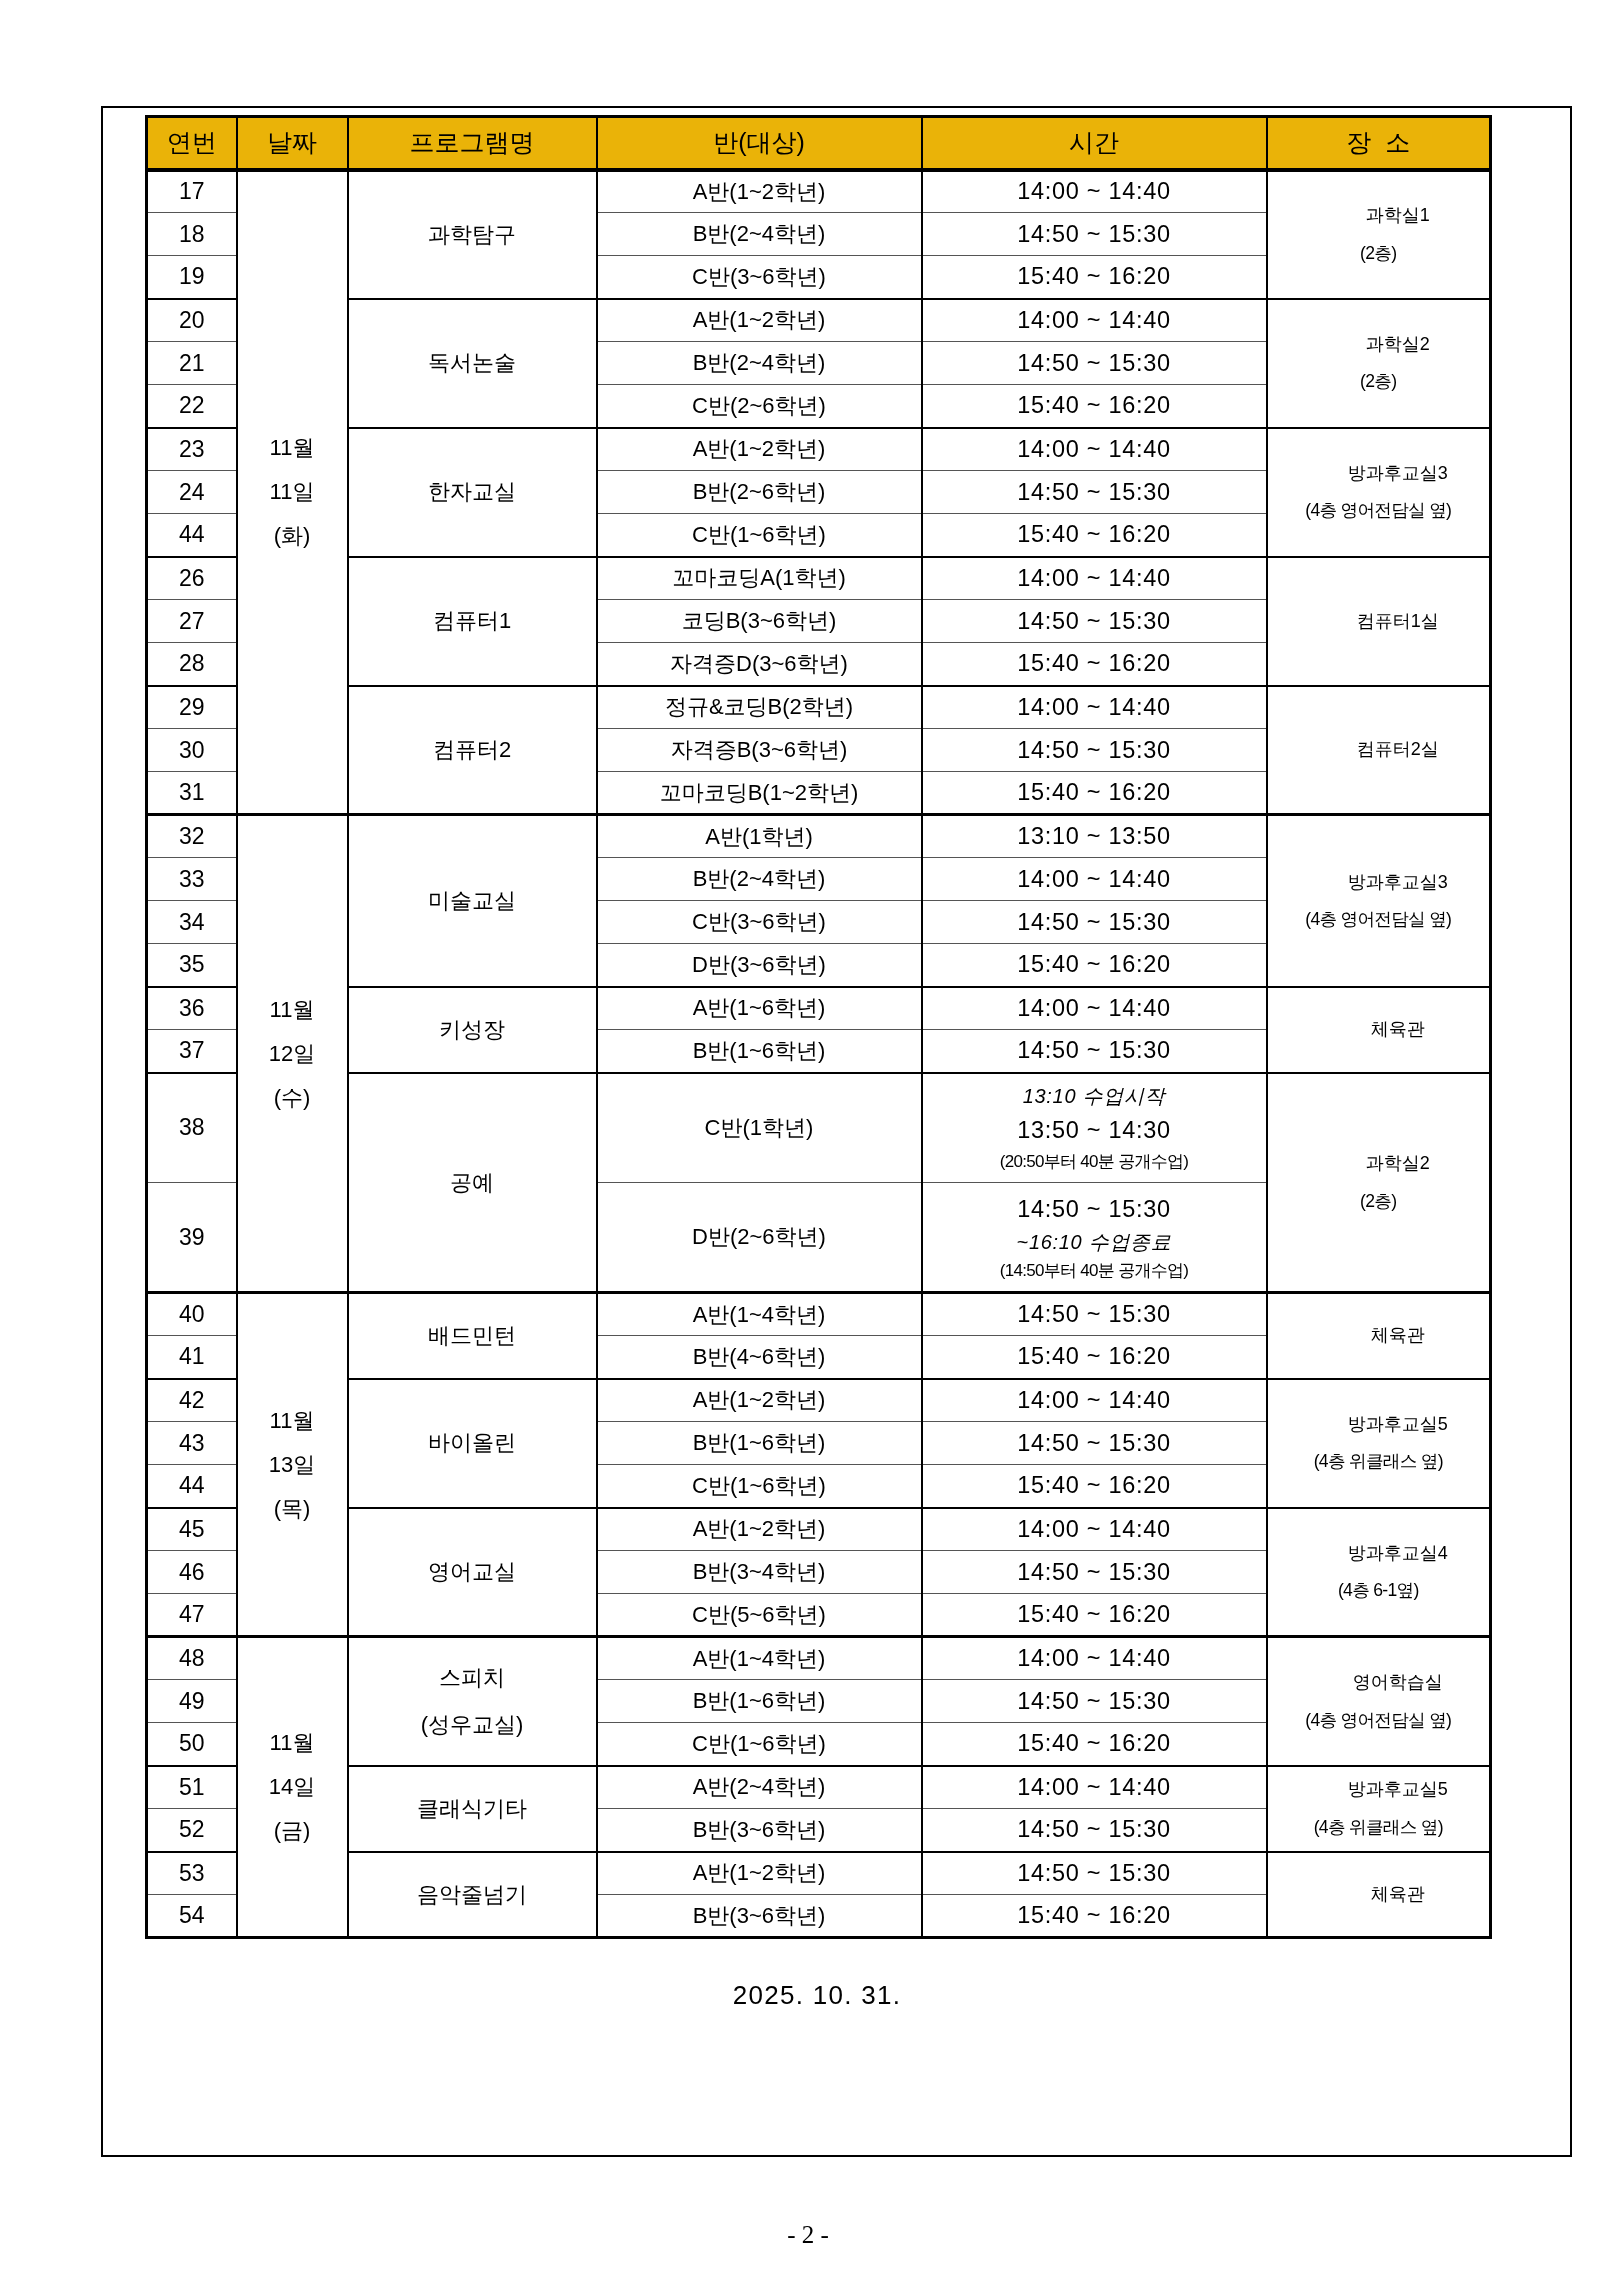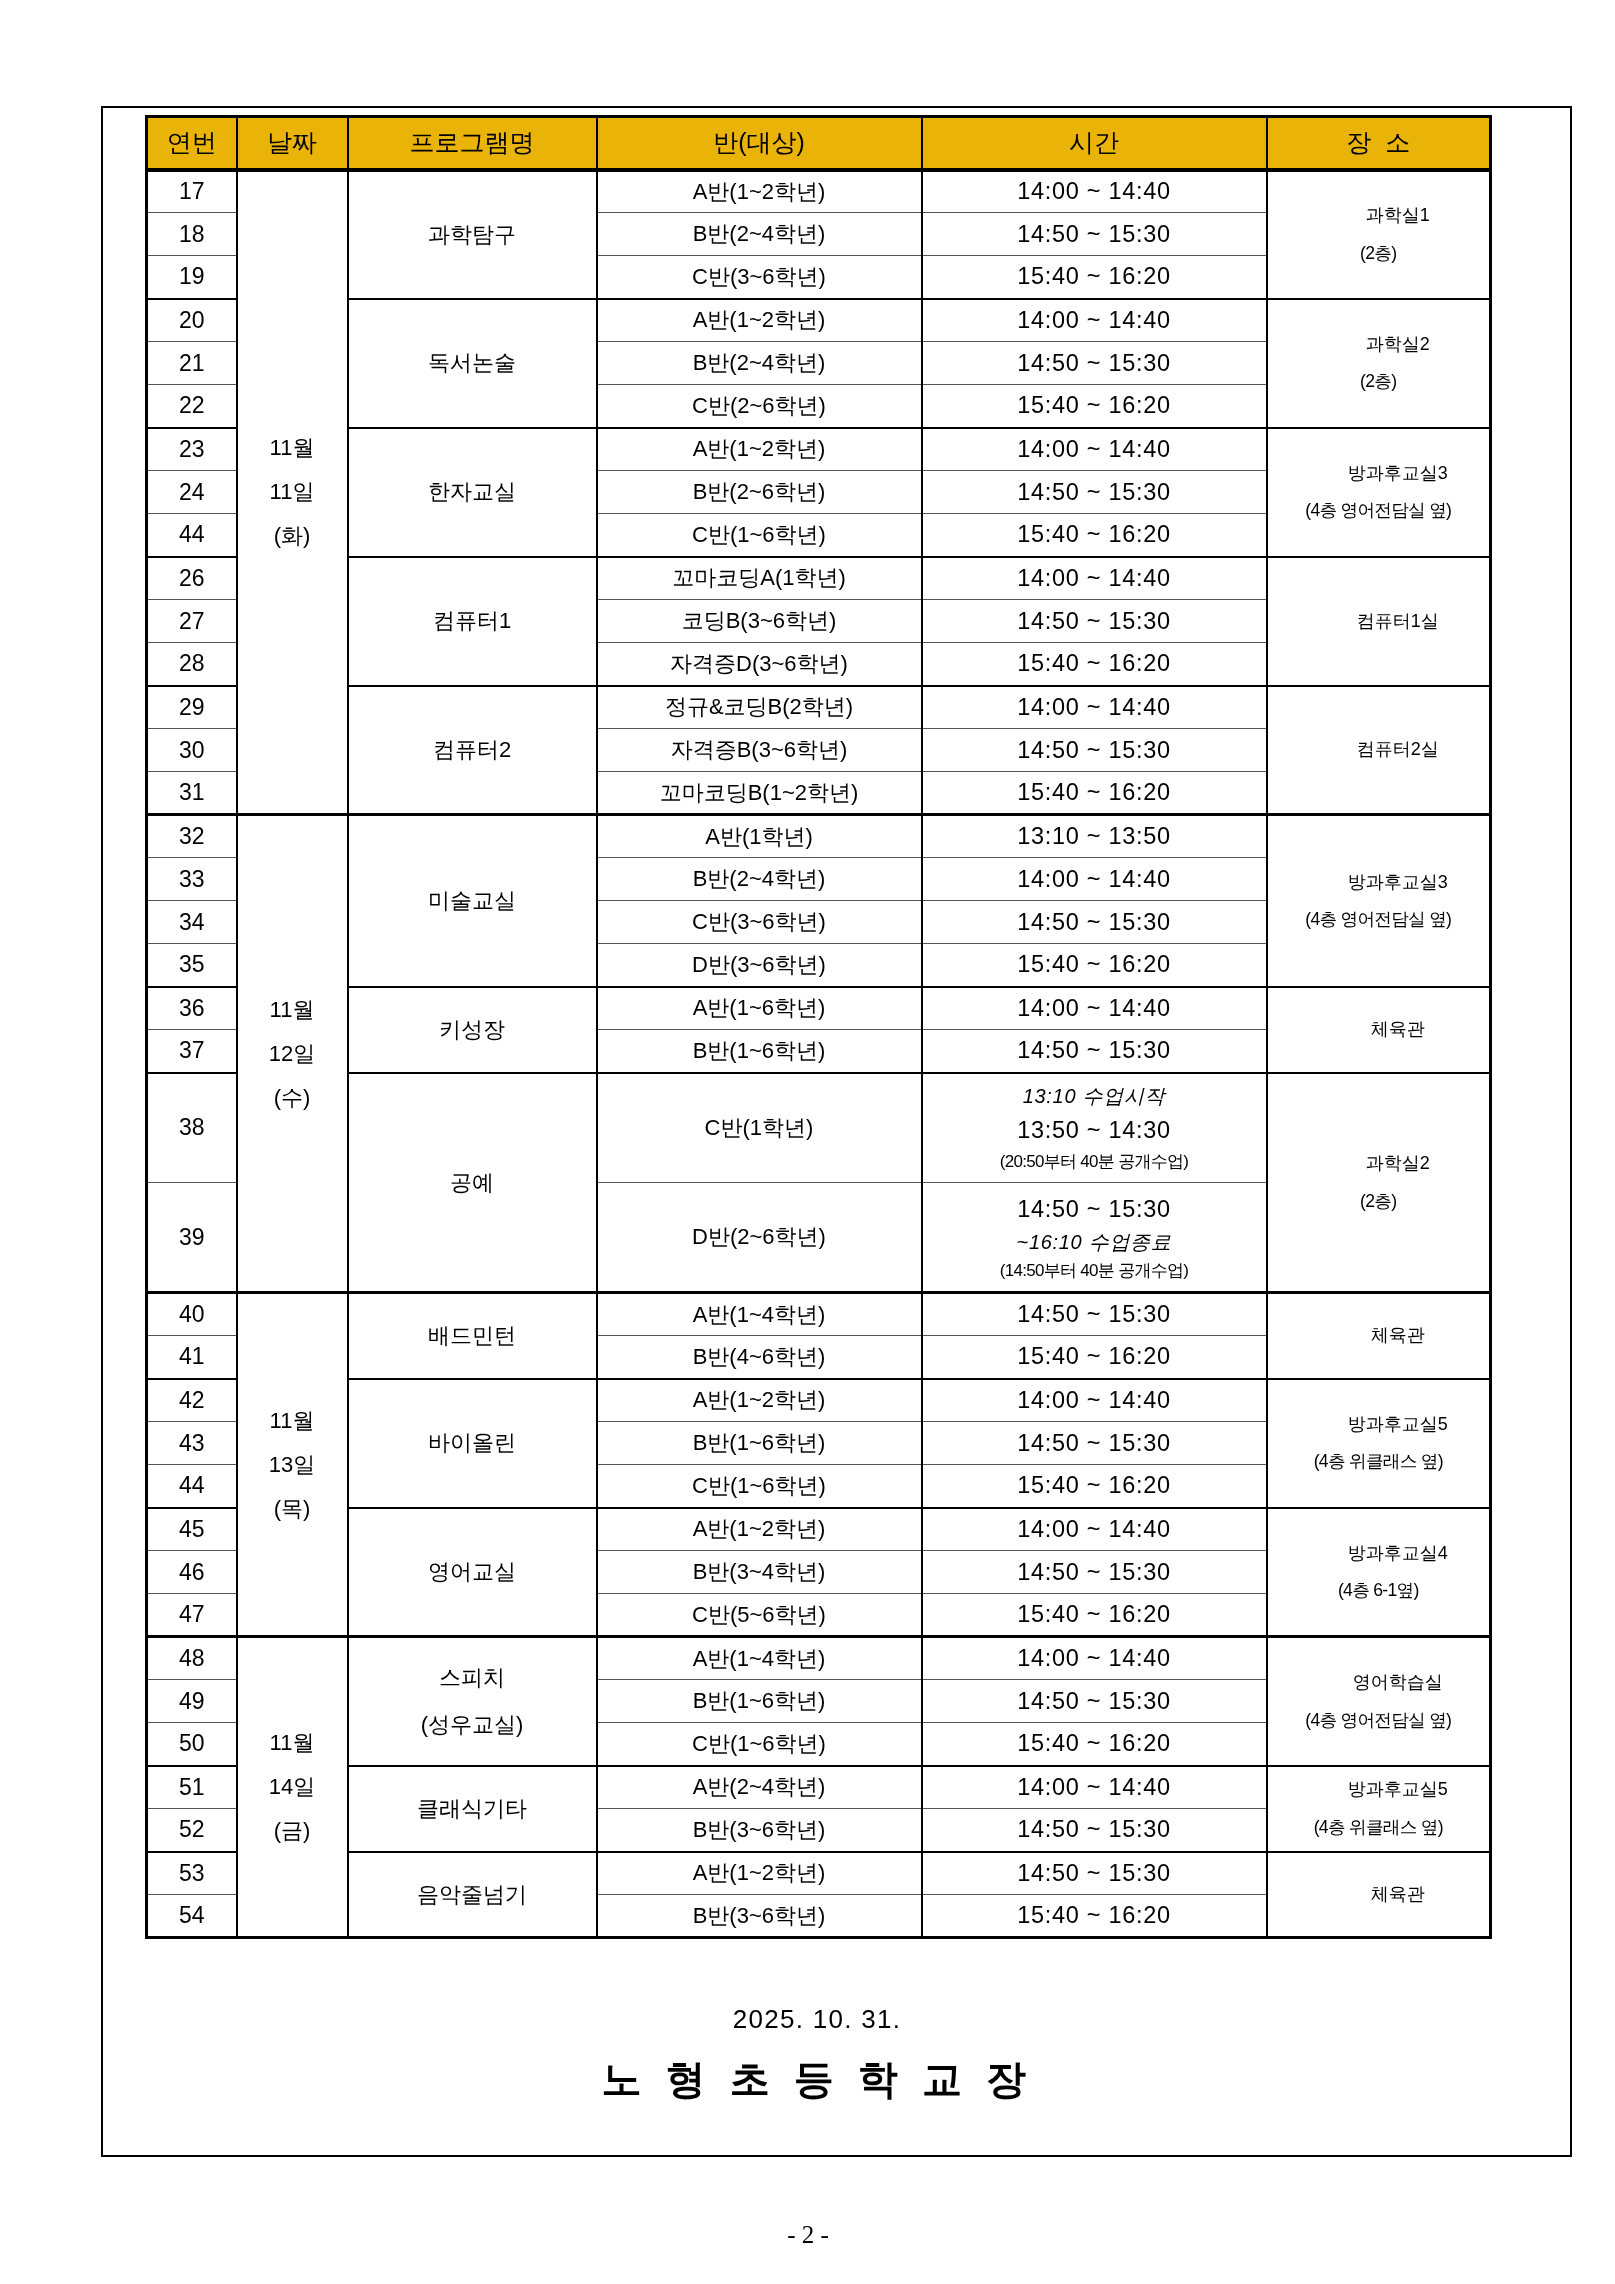--- a/index.html
+++ b/index.html
@@ -44,21 +44,21 @@
   td.time-cell   { font-size:23.5px; letter-spacing:0.7px; }
   td.place-cell  { line-height:2.15; }
   .cell-line  { display:block; }
   .place-main { font-size:18px; white-space:nowrap;padding-left:39px; }
   .place-note { font-size:17.6px; white-space:nowrap; letter-spacing:-0.7px; }
   .t-italic { display:block; font-style:italic; font-size:20px; line-height:1.55; white-space:nowrap; }
   .t-main   { display:block; font-size:23.5px; line-height:1.55; letter-spacing:0.7px; white-space:nowrap; }
   .t-note   { display:block; font-size:17px; line-height:1.5; letter-spacing:-0.7px; white-space:nowrap; }
   .footer-date {
     position:absolute; left:42px; width:1344px; top:1872px;
-    text-align:center; font-size:26px; letter-spacing:1.3px;margin-top:24px;
+    text-align:center; font-size:26px; letter-spacing:1.3px;
   }
   .signature {
     position:absolute; left:42px; width:1344px; top:1944px;
     text-align:center; font-size:40px; font-weight:700; letter-spacing:6.5px;
     white-space:pre;
   }
   .page-number {
     position:absolute; left:0; top:2221px; width:1616px;
     text-align:center; font-size:25px;
     font-family:"Liberation Serif","DejaVu Serif",serif;
@@ -398,17 +398,16 @@
             </td>
           </tr>
           <tr class="row-cont">
             <td class="no-cell">54</td>
             <td class="target-cell">B반(3~6학년)</td>
             <td class="time-cell">15:40 ~ 16:20</td>
           </tr>
         </tbody>
     </table>
     <div class="footer-date">2025. 10. 31.</div>
-    <div class="signature">노 형 초 등 학 교 장</div>
   </div>
   <div class="page-number">- 2 -</div>
 </div>
 
 
 </body></html>

